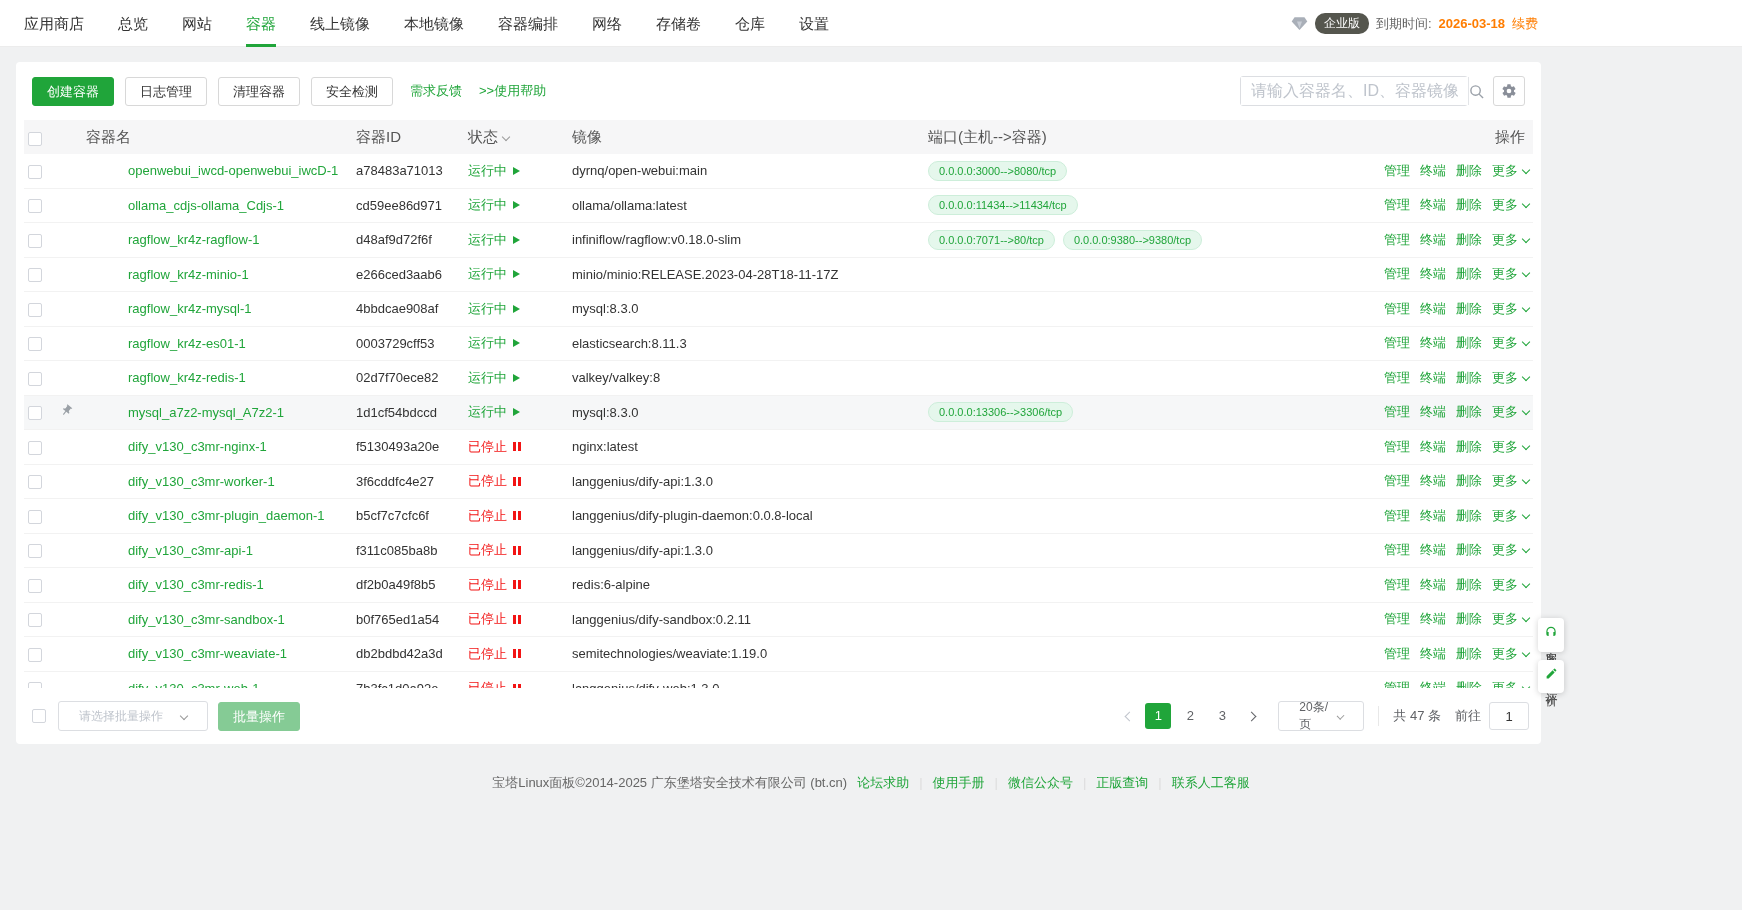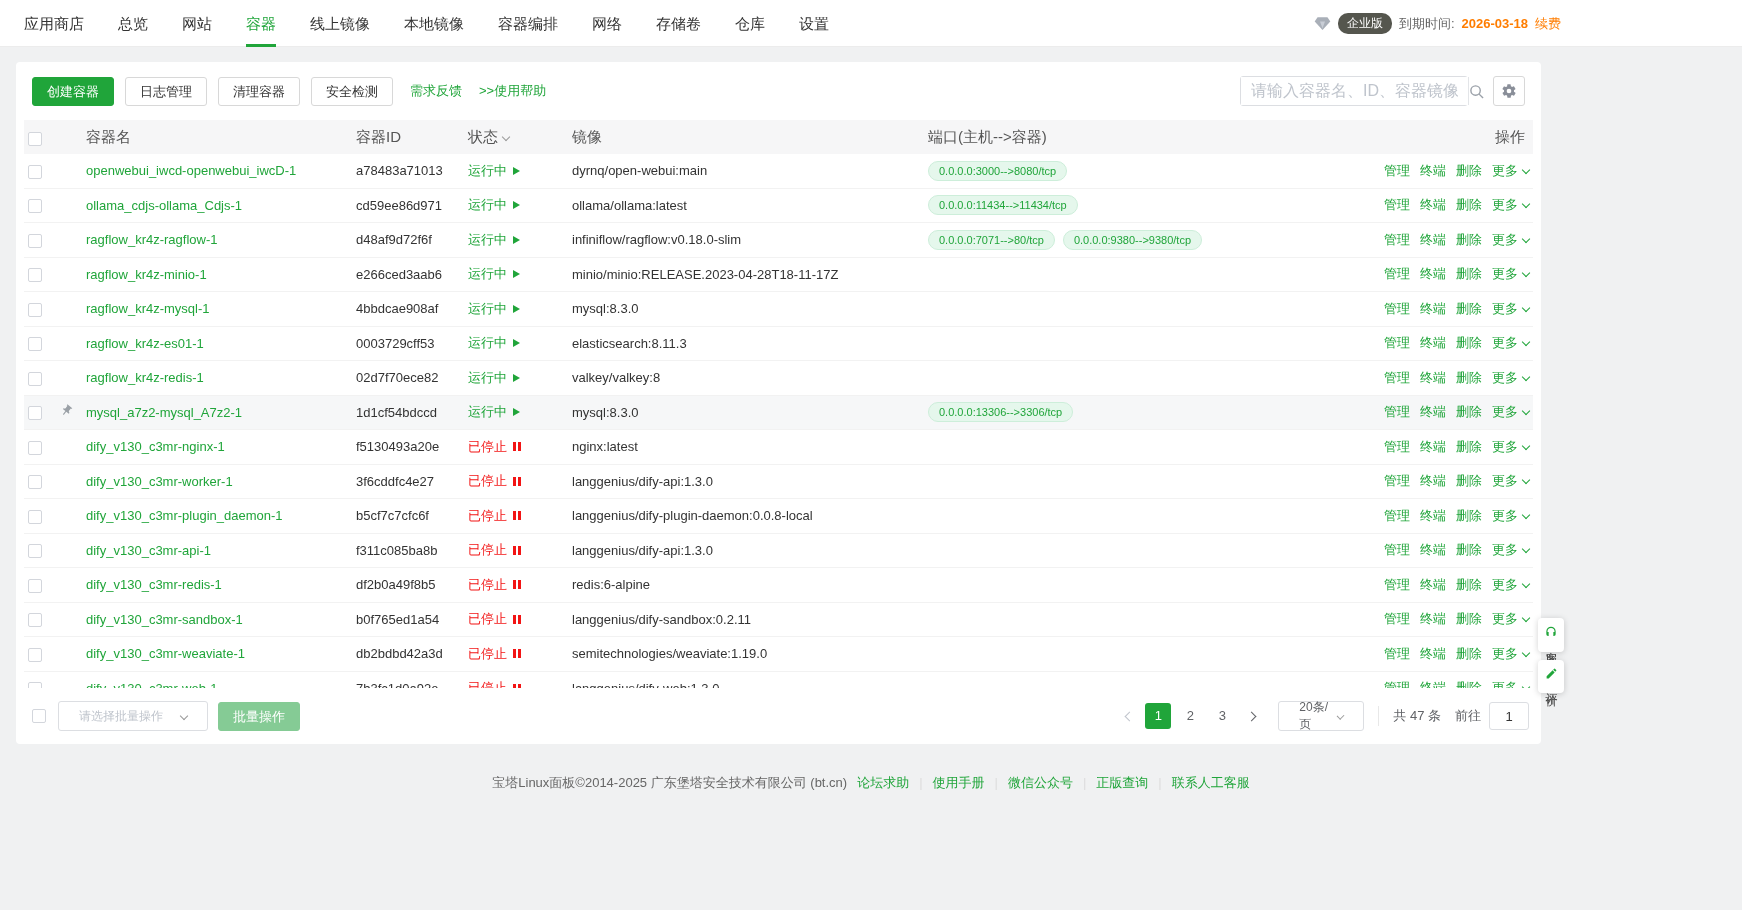--- a/index.html
+++ b/index.html
@@ -7,21 +7,21 @@
     font-family:"Liberation Sans","DejaVu Sans",sans-serif; }
   a { text-decoration:none; cursor:pointer; }
 
   
   .topnav { position:relative; height:47px; background:#fff; border-bottom:1px solid #ececec;
     display:flex; align-items:center; padding:0 24px; }
   .nav-items { display:flex; gap:34px; height:47px; }
   .nav-item { position:relative; height:47px; line-height:47px; font-size:15px; color:#333; cursor:pointer; white-space:nowrap; }
   .nav-item.active { color:#20a53a; }
   .nav-item.active::after { content:""; position:absolute; left:0; right:0; bottom:0; height:3px; background:#20a53a; }
-  .license { position:absolute; right:181px; top:0; height:47px; display:flex; align-items:center; gap:7px; font-size:13px; }
+  .license { position:absolute; right:204px; top:0; height:47px; display:flex; align-items:center; gap:7px; font-size:13px; }
   .gem-icon svg { display:block; }
   .license-badge { background:#55564e; color:#fff; font-size:12px; border-radius:10px; padding:2px 9px; }
   .expire-label { color:#666; }
   .expire-date { color:#ff7d00; font-weight:bold; }
   .renew-link { color:#ff7d00; }
 
   
   .card { position:relative; margin:15px 0 0 16px; width:1525px; background:#fff; border-radius:4px; }
 
   
@@ -44,21 +44,21 @@
   .table { padding:0 8px; }
   .grid { display:grid; grid-template-columns:36px 26px 270px 112px 104px 356px 1fr 150px; align-items:center; }
   .thead { height:34px; background:#f6f6f7; color:#555; font-size:15px; }
   .cb { display:inline-block; width:14px; height:14px; border:1px solid #d3d6dc; border-radius:2px; background:#fff;
     margin-left:4px; cursor:pointer; vertical-align:middle; }
   .tbody { max-height:534px; overflow:hidden; }
   .trow { height:34.5px; border-bottom:1px solid #f2f2f2; font-size:13px; color:#333; }
   .trow.pinned { background:#f6f7f8; }
   .pin-icon { visibility:hidden; width:13px; height:13px; fill:#9aa0a6; transform:rotate(38deg); cursor:pointer; }
   .trow.pinned .pin-icon { visibility:visible; }
-  .name-link { color:#20a53a; font-size:13px; }
+  .name-link { color:#20a53a; font-size:13px;margin-left:42px; }
   .id-cell { color:#333; }
   .statuswrap { display:flex; align-items:center; }
   .statuswrap.running .status-text { color:#20a53a; }
   .statuswrap.stopped .status-text { color:#f21414; }
   .play-icon { width:0; height:0; border-top:4px solid transparent; border-bottom:4px solid transparent;
     border-left:7px solid #20a53a; display:inline-block; margin-left:6px; cursor:pointer; }
   .pause-icon { display:none; margin-left:6px; cursor:pointer; line-height:0; }
   .pause-icon i { display:inline-block; width:3px; height:9px; background:#f21414; margin-right:2px; }
   .statuswrap.stopped .pause-icon { display:inline-block; }
   .ports-cell { display:flex; gap:8px; }

